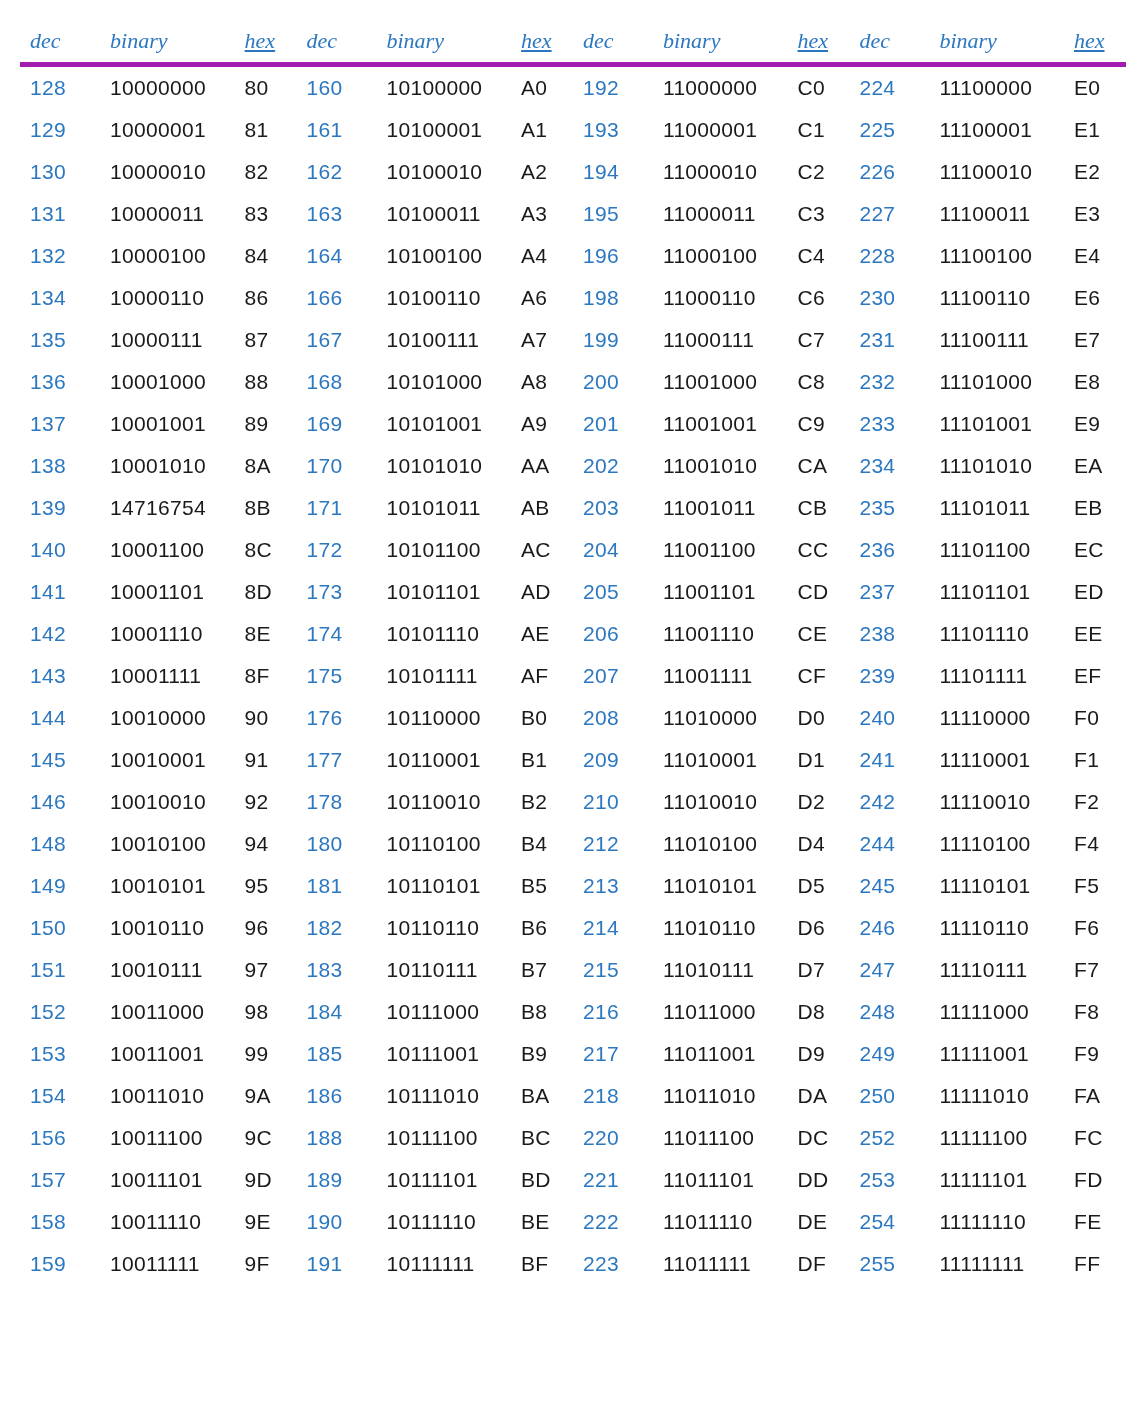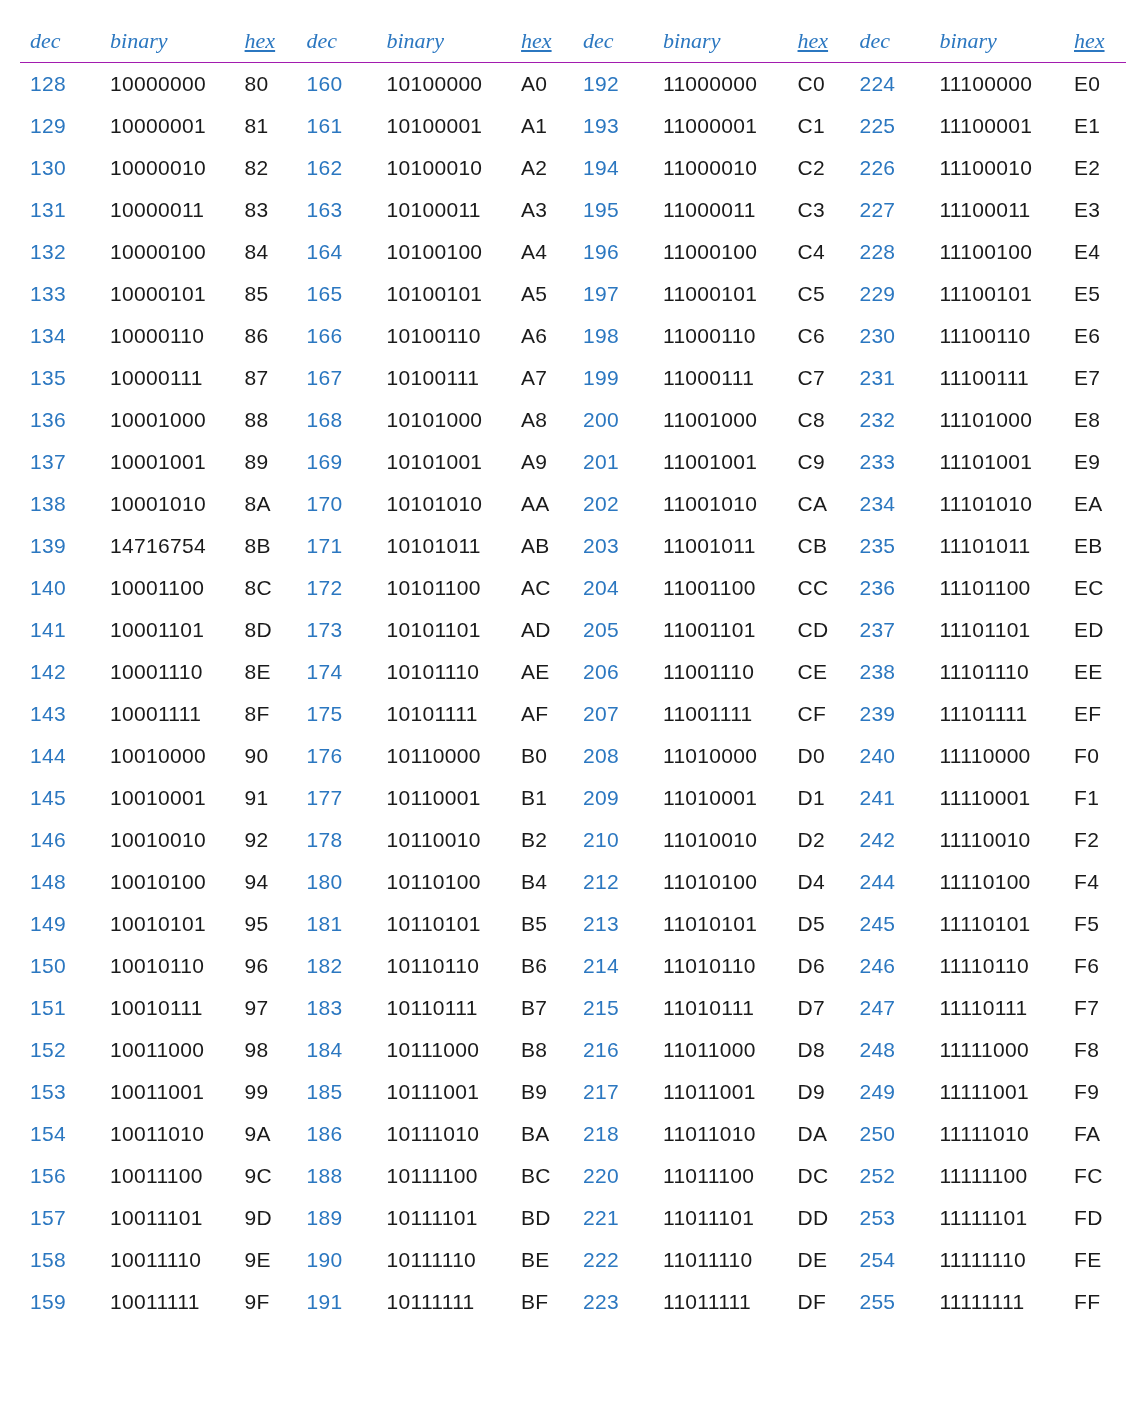--- a/index.html
+++ b/index.html
@@ -12,21 +12,21 @@
       border-collapse: collapse;
       width: 100%;
       table-layout: fixed;
     }
     .conversion-table th {
       font-style: italic;
       font-weight: normal;
       color: #2b77c0;
       padding: 8px 10px 8px 10px;
       text-align: left;
-      border-bottom: 1px solid #a21caf;
+      border-bottom: 5px solid #a21caf;
       font-size: 22px;
     }
     .conversion-table td {
       padding: 9px 10px;
       font-size: 21px;
       color: #1a1a1a;
       font-family: Verdana, Geneva, sans-serif;
       letter-spacing: 0.3px;
     }
     .dec-cell {
@@ -121,34 +121,20 @@
         <td>10100100</td>
         <td>A4</td>
         <td class="dec-cell">196</td>
         <td>11000100</td>
         <td>C4</td>
         <td class="dec-cell">228</td>
         <td>11100100</td>
         <td>E4</td>
       </tr>
       <tr>
-        <td class="dec-cell">133</td>
-        <td>10000101</td>
-        <td>85</td>
-        <td class="dec-cell">165</td>
-        <td>10100101</td>
-        <td>A5</td>
-        <td class="dec-cell">197</td>
-        <td>11000101</td>
-        <td>C5</td>
-        <td class="dec-cell">229</td>
-        <td>11100101</td>
-        <td>E5</td>
-      </tr>
-      <tr>
         <td class="dec-cell">134</td>
         <td>10000110</td>
         <td>86</td>
         <td class="dec-cell">166</td>
         <td>10100110</td>
         <td>A6</td>
         <td class="dec-cell">198</td>
         <td>11000110</td>
         <td>C6</td>
         <td class="dec-cell">230</td>

